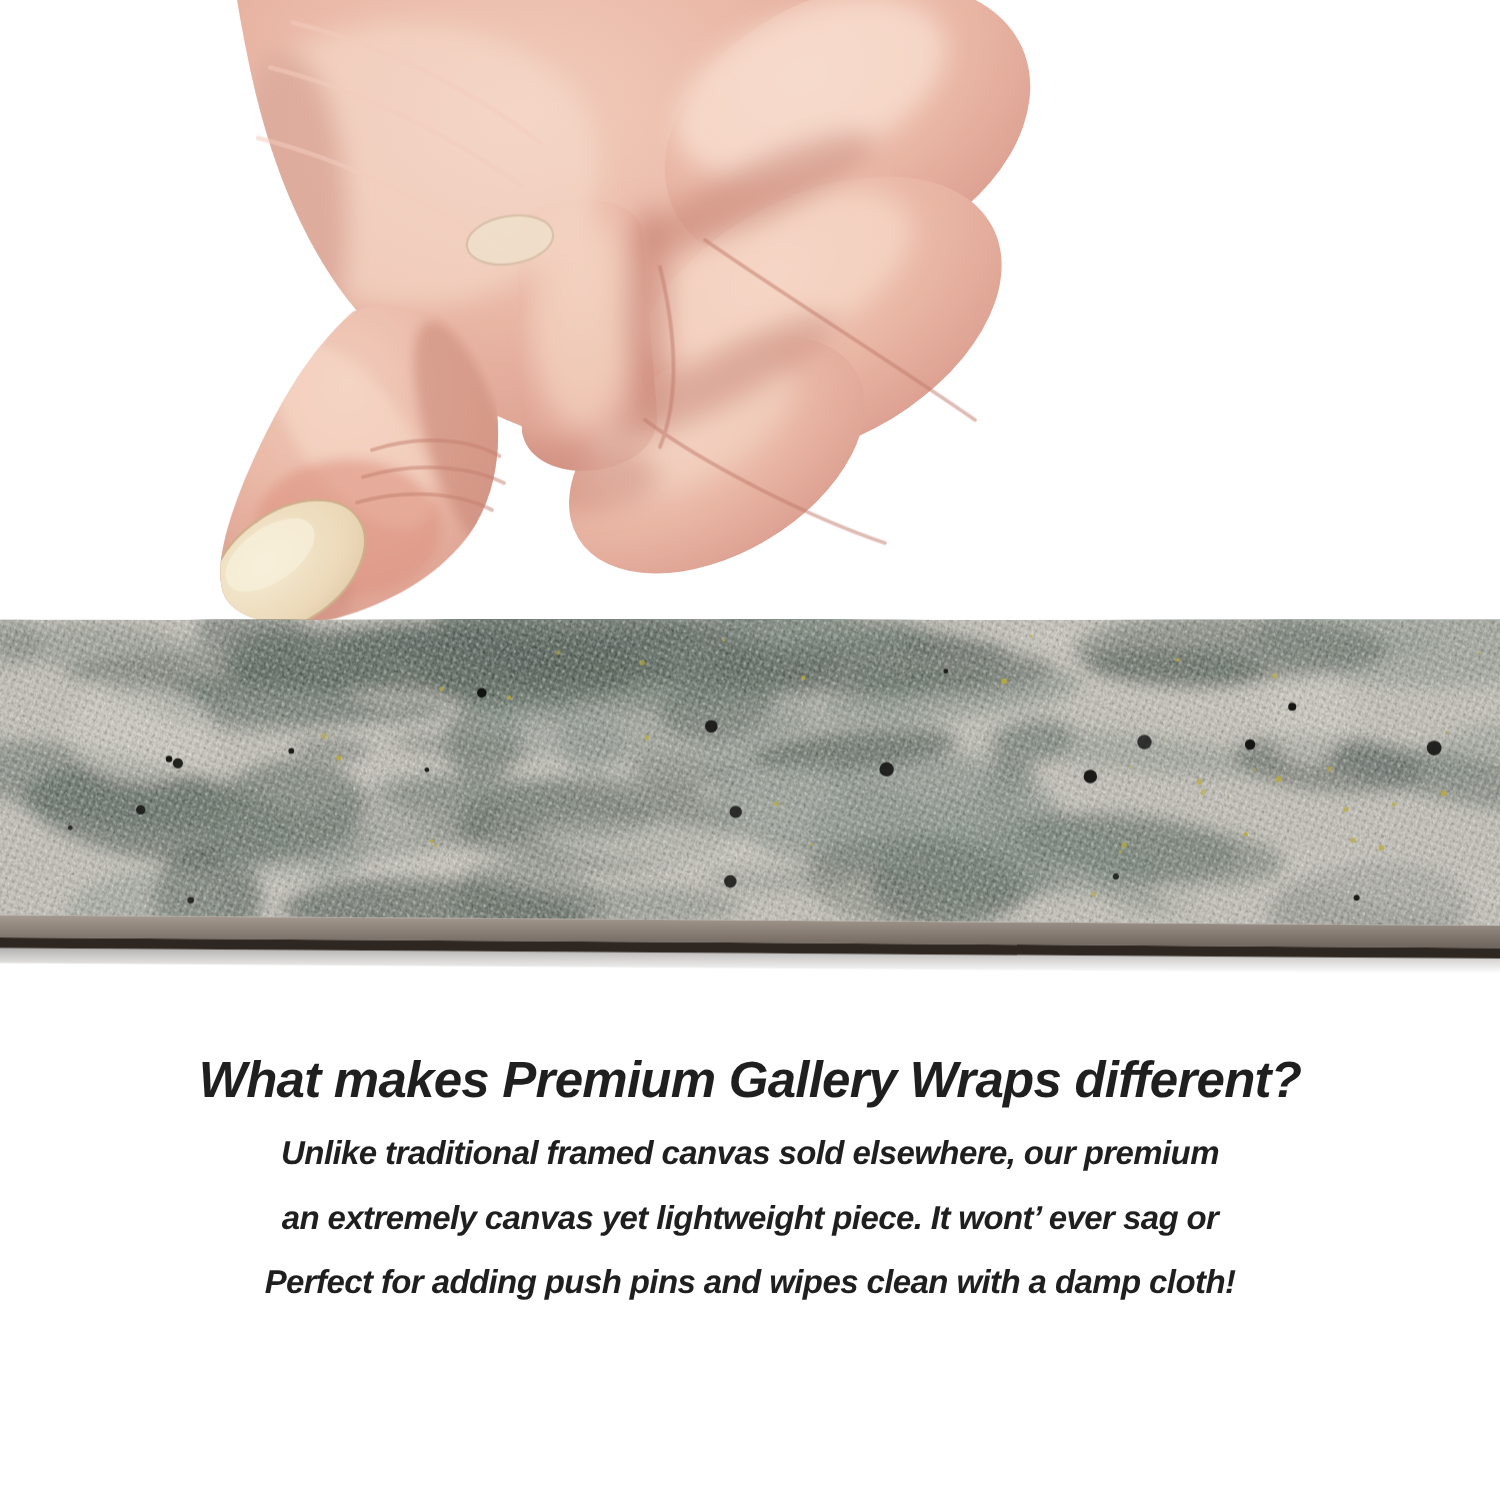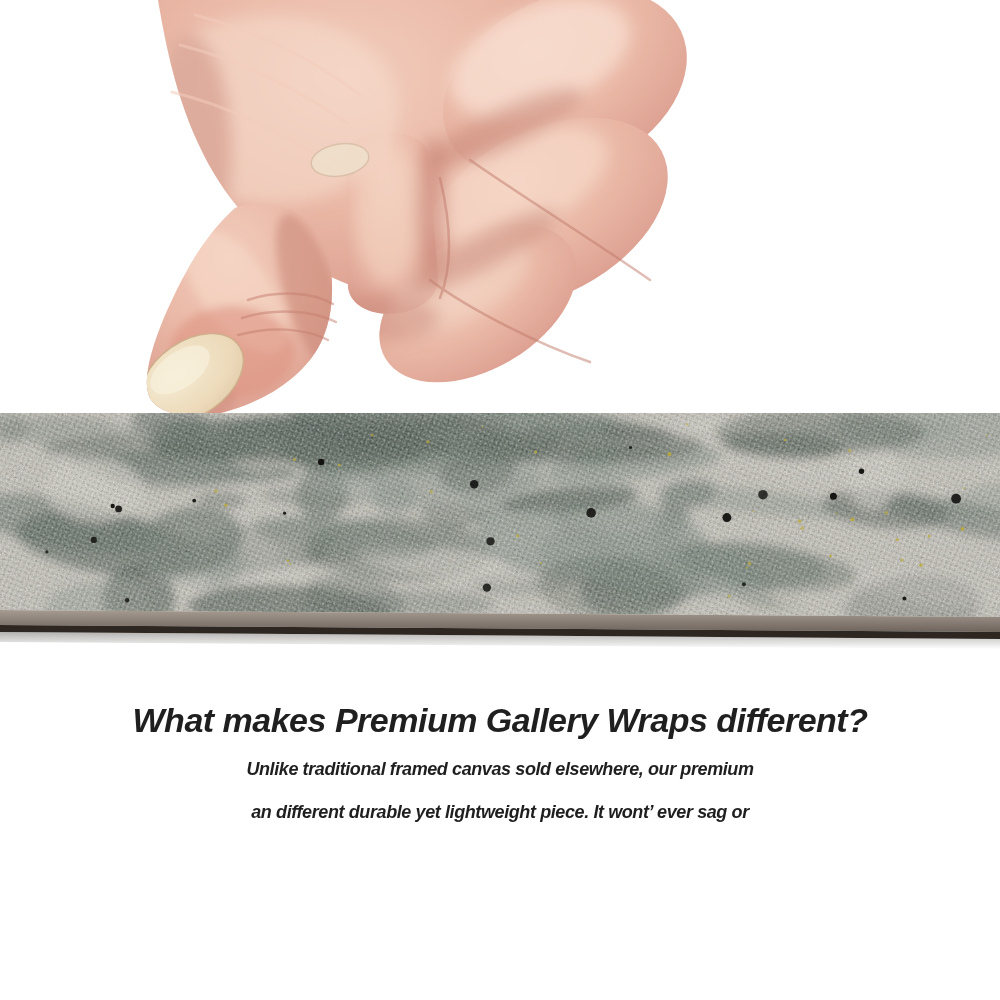--- a/index.html
+++ b/index.html
@@ -11,21 +11,21 @@
   .strip-wrap{position:absolute;left:0;top:413px;width:1000px;height:240px;}
   .copy{
     position:absolute;left:0;top:698px;width:1000px;text-align:center;
     color:#1f1f1f;
   }
   .copy h1{
     margin:0 0 8px 0;font-size:34px;font-weight:700;font-style:italic;
     letter-spacing:-0.5px;line-height:44px;
   }
   .copy p{
-    margin:5px;font-size:18px;font-weight:600;font-style:italic;
+    margin:5px;font-size:22px;font-weight:600;font-style:italic;
     letter-spacing:-0.4px;line-height:38px;
   }
 </style>
 </head>
 <body>
 
 <div class="stage">
 
   <div class="hand-wrap">
     <svg viewBox="0 0 580 432" width="580" height="432">
@@ -310,16 +310,17 @@
 
       <path d="M0,197 L1000,204 L1000,219 L0,212 Z" fill="url(#edgeGrad)"></path>
       <path id="edge-line" d="M0,212 L1000,219 L1000,226 L0,219 Z" fill="#2e2620"></path>
       <path d="M0,219 L1000,226 L1000,236 L0,229 Z" fill="url(#shGrad)"></path>
     </svg>
   </div>
 
   <section class="copy">
     <h1>What makes Premium Gallery Wraps different?</h1>
     <p>Unlike traditional framed canvas sold elsewhere, our premium</p>
-    <p>an different durable yet lightweight piece. It wont’ ever sag or</p>
+    <p>an extremely canvas yet lightweight piece. It wont’ ever sag or</p>
+    <p>Perfect for adding push pins and wipes clean with a damp cloth!</p>
   </section>
 
 </div>
 
 </body></html>

